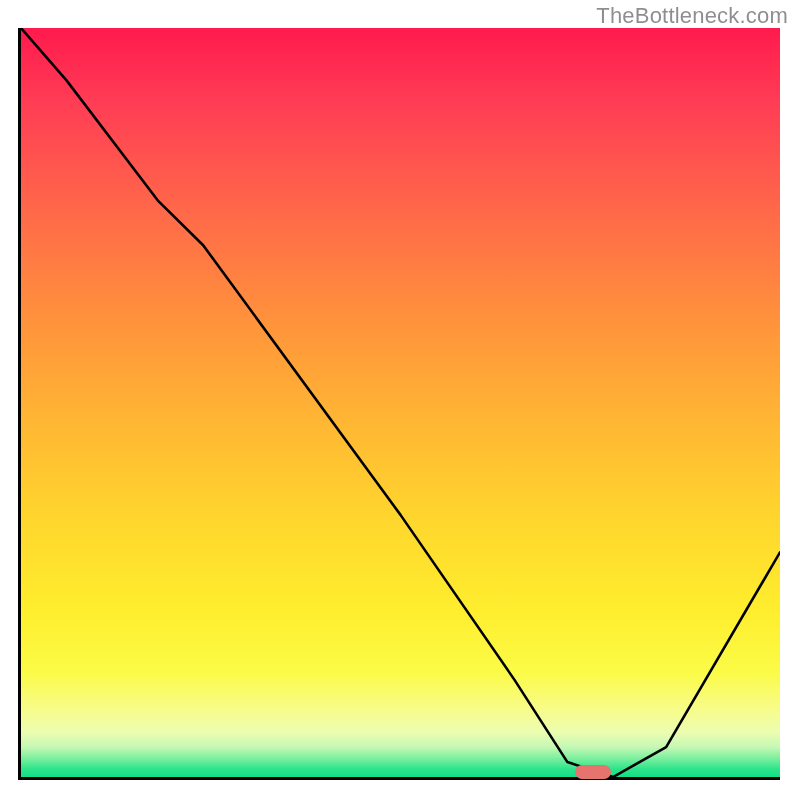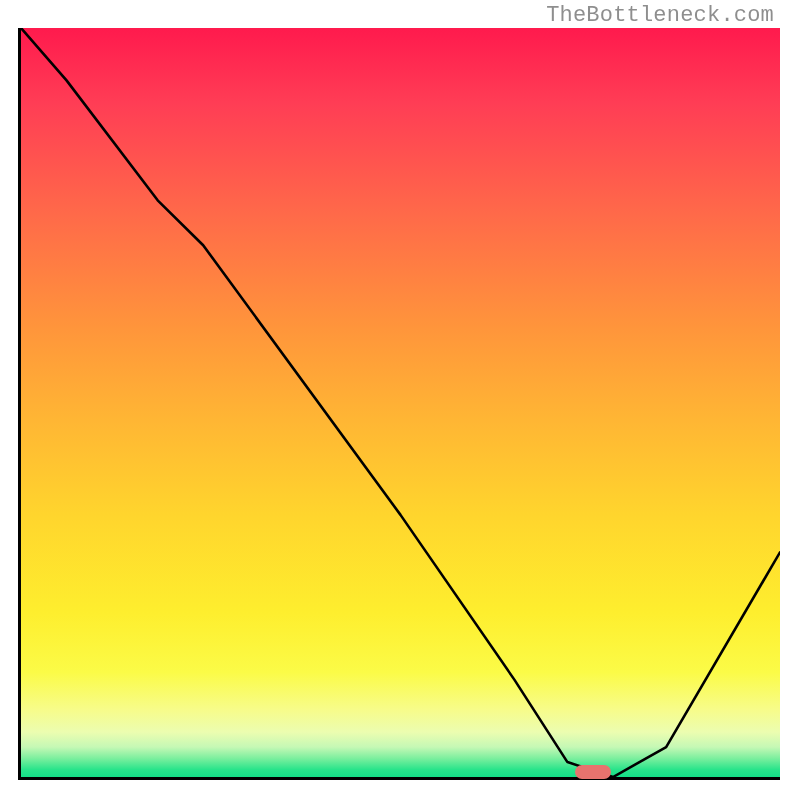--- a/index.html
+++ b/index.html
@@ -7,27 +7,26 @@
     padding: 0;
     width: 800px;
     height: 800px;
     overflow: hidden;
     font-family: Arial, Helvetica, sans-serif;
     background: #ffffff;
   }
   .watermark {
     position: absolute;
     top: 3px;
-    right: 26px;
+    right: 12px;
     font-size: 22px;
     font-weight: 400;
     color: rgba(50,50,50,0.55);
     letter-spacing: 0.2px;
     z-index: 5;
-    font-family: Liberation Mono, monospace;
   }
   .plot-area {
     position: absolute;
     left: 18px;
     top: 28px;
     width: 762px;
     height: 752px;
     border-left: 3px solid #000;
     border-bottom: 3px solid #000;
     box-sizing: border-box;

